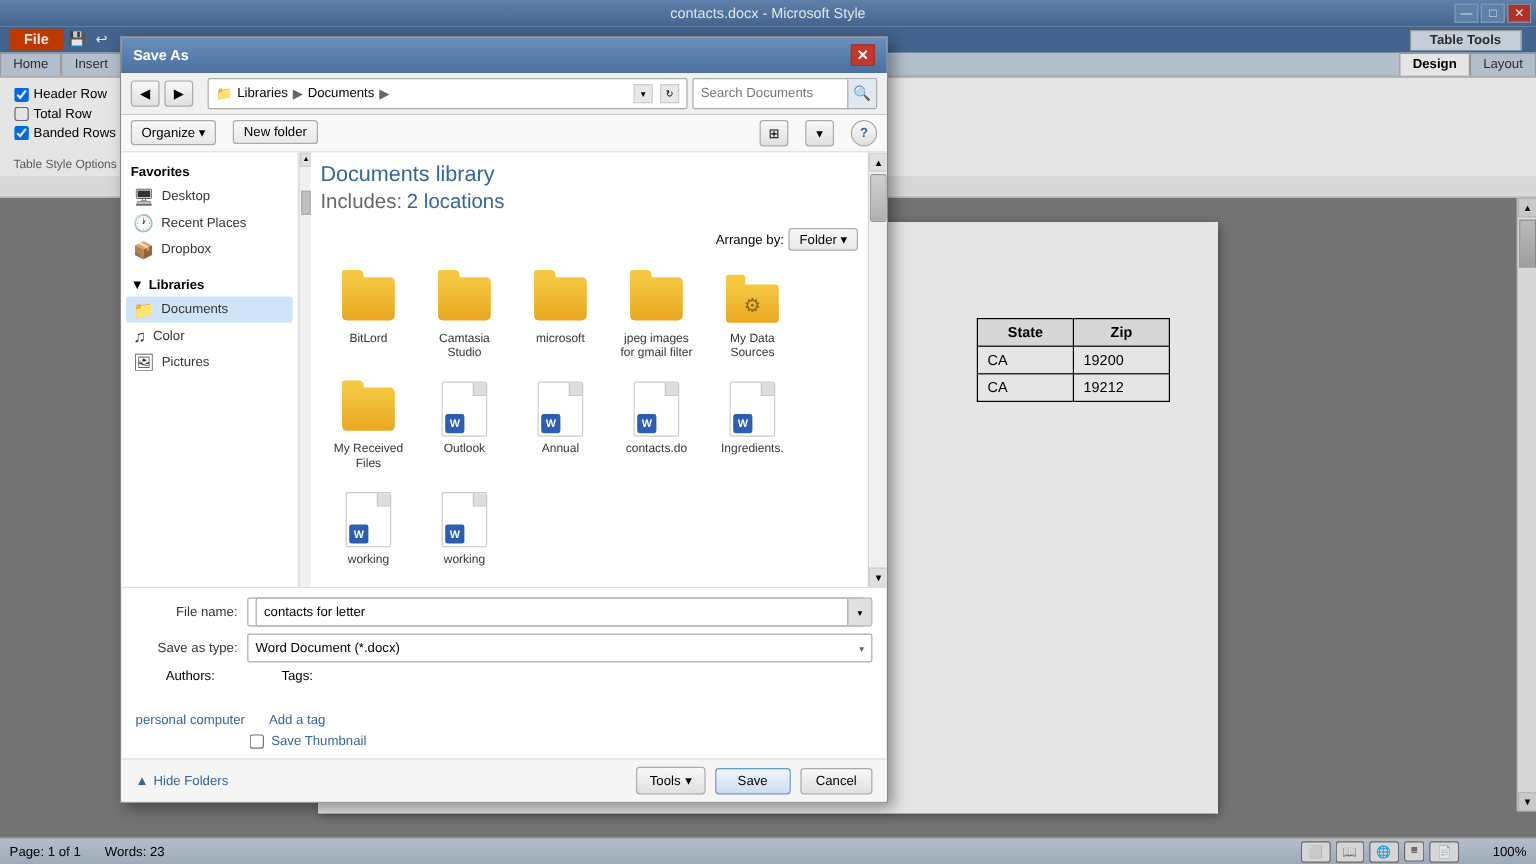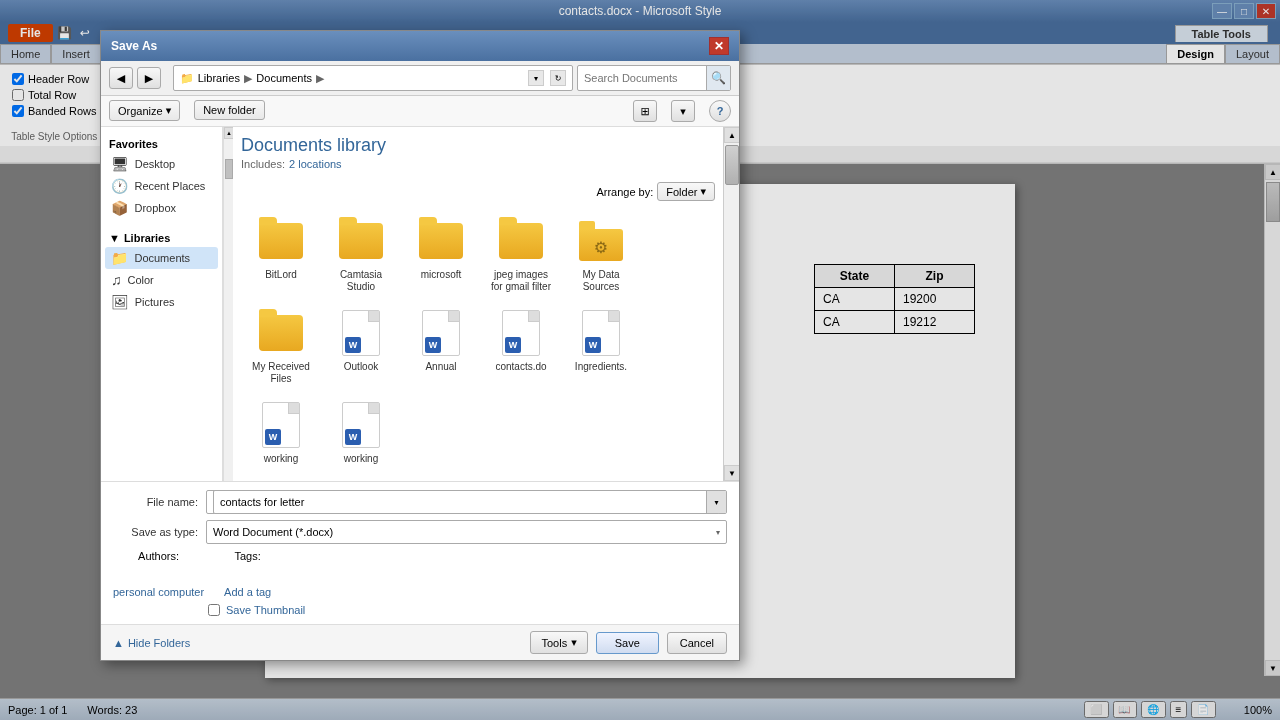--- a/index.html
+++ b/index.html
@@ -324,21 +324,21 @@
       border-radius: 50%;
       display: flex; align-items: center; justify-content: center;
       cursor: pointer;
       font-size: 11px;
       font-weight: bold;
       color: #336699;
     }
 
     
     .sidebar {
-      width: 122px;
+      width: 148px;
       background: white;
       border-right: 1px solid #ddd;
       padding: 8px 4px;
       display: flex;
       flex-direction: column;
       gap: 2px;
     }
 
     .sidebar-section {
       margin-bottom: 8px;
@@ -387,21 +387,21 @@
     }
 
     .library-title {
       font-size: 18px;
       font-weight: normal;
       color: #336699;
       margin-bottom: 2px;
     }
 
     .library-meta {
-      font-size: 11px;
+      font-size: 17px;
       color: #666;
       display: flex;
       align-items: center;
       gap: 4px;
     }
 
     .library-meta a {
       color: #336699;
       text-decoration: none;
     }

